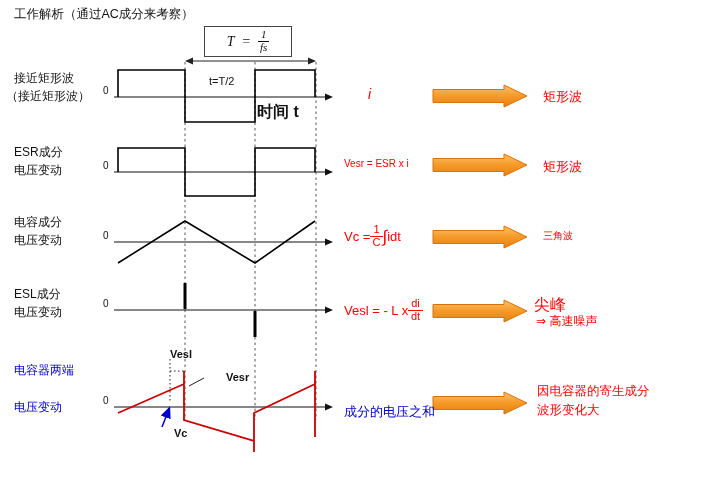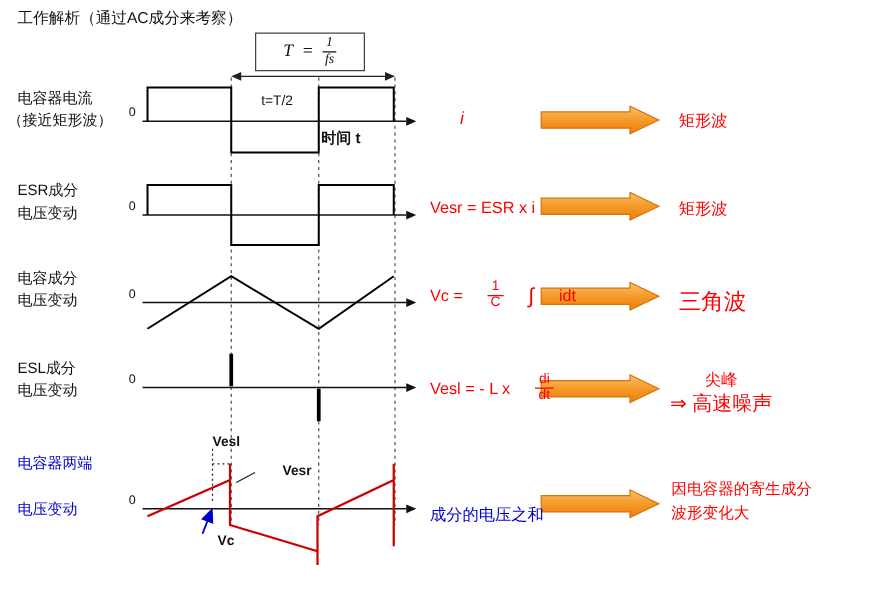--- a/index.html
+++ b/index.html
@@ -16,21 +16,21 @@
   .bold { font-weight:bold; }
   .small{ font-size:11px;padding-left:20px; }
   svg.canvas { position:absolute; left:0; top:0; }
   .tbox {
     position:absolute; left:204px; top:26px; width:88px; height:31px;
     border:1px solid #444; display:flex; align-items:center; justify-content:center; gap:7px;
     font-family:"Liberation Serif","DejaVu Serif",serif; font-style:italic; font-size:14px;
   }
   .frac { display:inline-flex; flex-direction:column; align-items:center; line-height:1.05; font-size:11px; }
   .frac .fnum { padding:0 3px; border-bottom:1px solid currentColor; }
-  .formula { display:flex; align-items:center; gap:20px; font-size:13px; }
+  .formula { display:flex; align-items:center; gap:0; font-size:13px; }
   .int { font-size:17px; line-height:1; }
   .wm { font-size:16px; color:#b8d773; letter-spacing:0.5px; }
 </style>
 </head>
 <body>
 
 <div class="stage">
 
   <svg class="canvas" width="710" height="488" viewBox="0 0 710 488">
     <defs>
@@ -98,60 +98,60 @@
 
   <div class="tbox">
     <span>T</span>
     <span>=</span>
     <span class="frac">
       <span class="fnum">1</span>
       <span>fs</span>
     </span>
   </div>
 
-  <div class="abs lbl" style="left:14px;top:72px">电容器电流</div>
+  <div class="abs lbl" style="left:14px;top:72px">接近矩形波</div>
   <div class="abs lbl" style="left:6px;top:90px">（接近矩形波）</div>
   <div class="abs zero" style="left:103px;top:85px">0</div>
   <div class="abs small" style="left:189px;top:75px">t=T/2</div>
-  <div class="abs bold" style="left:257px;top:102px;font-size:12px">时间 t</div>
+  <div class="abs bold" style="left:257px;top:102px;font-size:16px">时间 t</div>
   <div class="abs red" style="left:368px;top:86px;font-size:14px;font-style:italic">i</div>
   <div class="abs red" style="left:543px;top:88px;font-size:13px">矩形波</div>
 
   <div class="abs lbl" style="left:14px;top:146px">ESR成分</div>
   <div class="abs lbl" style="left:14px;top:164px">电压变动</div>
   <div class="abs zero" style="left:103px;top:160px">0</div>
-  <div class="abs red" style="left:344px;top:158px;font-size:13px">Vesr = ESR x i</div>
+  <div class="abs red" style="left:344px;top:158px;font-size:10px">Vesr = ESR x i</div>
   <div class="abs red" style="left:543px;top:158px;font-size:13px">矩形波</div>
 
   <div class="abs lbl" style="left:14px;top:216px">电容成分</div>
   <div class="abs lbl" style="left:14px;top:234px">电压变动</div>
   <div class="abs zero" style="left:103px;top:230px">0</div>
   <div class="abs red formula" style="left:344px;top:224px">
     <span>Vc =</span>
     <span class="frac">
       <span class="fnum">1</span>
       <span>C</span>
     </span>
     <span class="int">∫</span>
     <span>idt</span>
   </div>
-  <div class="abs red" style="left:543px;top:229px;font-size:18px">三角波</div>
+  <div class="abs red" style="left:543px;top:229px;font-size:10px">三角波</div>
 
   <div class="abs lbl" style="left:14px;top:288px">ESL成分</div>
   <div class="abs lbl" style="left:14px;top:306px">电压变动</div>
   <div class="abs zero" style="left:103px;top:298px">0</div>
   <div class="abs red formula" style="left:344px;top:298px">
     <span>Vesl = - L x</span>
     <span class="frac">
       <span class="fnum">di</span>
       <span>dt</span>
     </span>
   </div>
-  <div class="abs red" style="left:564px;top:295px;font-size:13px">尖峰</div>
-  <div class="abs red" style="left:536px;top:313px;font-size:16px">⇒ 高速噪声</div>
+  <div class="abs red" style="left:534px;top:295px;font-size:16px">尖峰</div>
+  <div class="abs red" style="left:536px;top:313px;font-size:12px">⇒ 高速噪声</div>
 
   <div class="abs lbl blue" style="left:14px;top:364px">电容器两端</div>
   <div class="abs lbl blue" style="left:14px;top:401px">电压变动</div>
   <div class="abs zero" style="left:103px;top:395px">0</div>
   <div class="abs bold small" style="left:150px;top:348px">Vesl</div>
   <div class="abs bold small" style="left:206px;top:371px">Vesr</div>
   <div class="abs bold small" style="left:154px;top:427px">Vc</div>
   <div class="abs red" style="left:537px;top:383px;font-size:12.5px">因电容器的寄生成分</div>
   <div class="abs blue" style="left:344px;top:403px;font-size:13px">成分的电压之和</div>
   <div class="abs red" style="left:537px;top:402px;font-size:12.5px">波形变化大</div>

